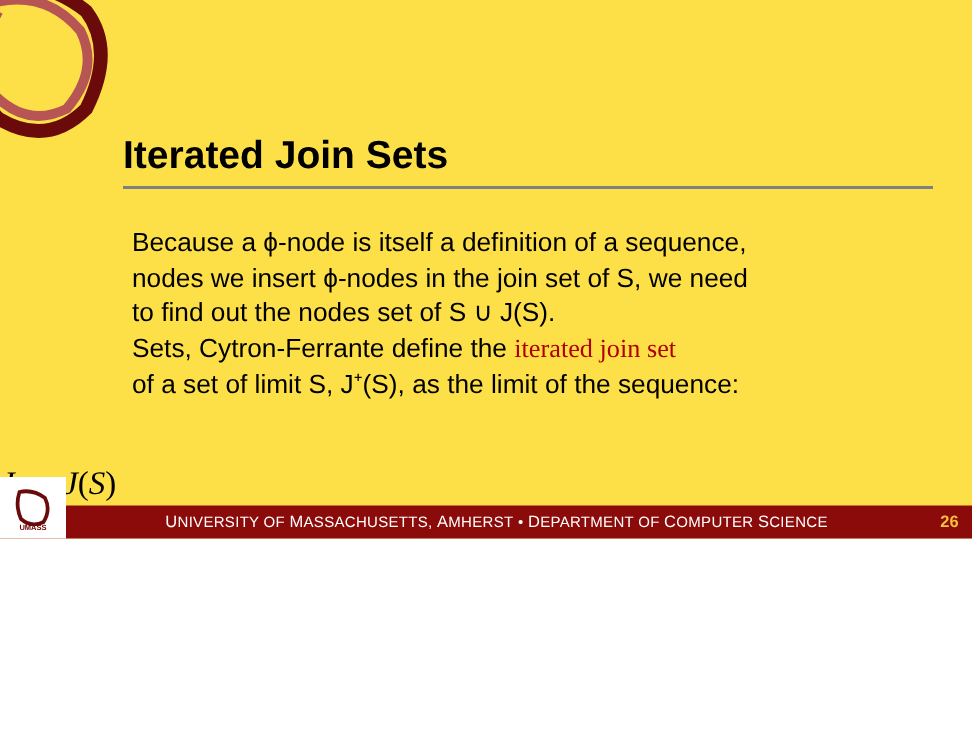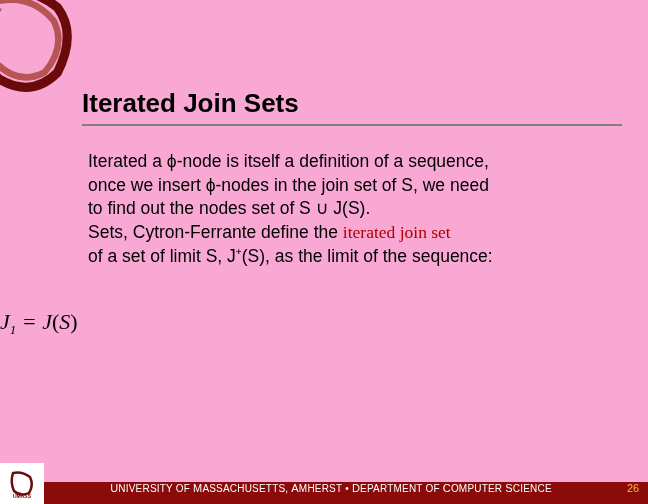--- a/index.html
+++ b/index.html
@@ -1,17 +1,17 @@
 <!DOCTYPE html>
 <html><head>
 <meta charset="utf-8">
 <style>
   * { margin: 0; padding: 0; box-sizing: border-box; }
   html, body { width: 648px; height: 504px; font-family: Arial, Helvetica, sans-serif; background: #fff; overflow: hidden; }
-  .slide { position: relative; width: 648px; height: 504px; background: #f9a8d4; }
+  .slide { position: relative; width: 648px; height: 359px; background: #fde047; }
   
   .logo-bg {
     position: absolute; top: 0; left: 0; width: 80px; height: 100px; overflow: hidden;
   }
   .logo-bg svg { width: 130px; height: 130px; margin-left: -40px; margin-top: -25px; }
   
   .title {
     position: absolute; top: 88px; left: 82px;
     font-size: 26px; font-weight: bold; color: #000;
   }
@@ -29,54 +29,54 @@
   .eqs {
     position: absolute; top: 306px; left: 0; width: 648px; text-align: left;
     font-family: 'Times New Roman', serif; font-size: 22px; font-style: italic; color: #000;
   }
   .eqs .line { margin: 3px 0; }
   .eqs sub { font-size: 13px; vertical-align: sub; font-style: italic; }
   .paren { font-style: normal; }
   
   .footer {
     position: absolute; left: 0; bottom: 0; width: 648px; height: 22px;
-    background: #8b0a0a; display: flex; 
+    background: #8b0a0a; display: flex; align-items: center;
   }
   .footer-logo {
     width: 44px; height: 41px; background: #fff; margin-top: -19px;
     display: flex; align-items: center; justify-content: center;
     font-size: 8px; font-weight: bold; color: #6b0000; text-align: center; line-height: 1;
   }
   .footer-text {
     flex: 1; color: #fff; font-size: 10px; text-align: center; letter-spacing: 0.2px;
   }
   .footer-text .sc { font-variant: small-caps; }
   .footer-text .cap { font-size: 11px; }
   .page-num {
-    width: 30px; color: #f5c040; font-size: 11px; font-weight: normal; text-align: center;
+    width: 30px; color: #f5c040; font-size: 11px; font-weight: bold; text-align: center;
   }
 </style>
 </head>
 <body>
 
 <div class="slide">
 
   <div class="logo-bg">
     <svg viewBox="0 0 100 100">
       <path d="M 20 15 Q 50 5 75 25 Q 90 45 75 75 Q 55 95 30 80 Q 10 60 20 30 Z" fill="none" stroke="#6b0a0a" stroke-width="7"></path>
       <path d="M 30 20 Q 55 15 72 35 Q 82 55 65 75 Q 45 85 28 68 Q 18 45 30 25" fill="none" stroke="#b75555" stroke-width="5"></path>
     </svg>
   </div>
 
   <div class="title">Iterated Join Sets</div>
   <div class="title-rule"></div>
 
   <div class="body">
-    <span>Iterated a </span><span>ϕ</span><span>-node is itself a definition of a sequence,</span><br>
-    <span>once we insert </span><span>ϕ</span><span>-nodes in the join set of S, we need</span><br>
+    <span>Because a </span><span>ϕ</span><span>-node is itself a definition of a sequence,</span><br>
+    <span>nodes we insert </span><span>ϕ</span><span>-nodes in the join set of S, we need</span><br>
     <span>to find out the nodes set of S ∪ J(S).</span><br>
     <span>Sets, Cytron-Ferrante define the </span><span class="red">iterated join set</span><br>
     <span>of a set of limit S, J⁺(S), as the limit of the sequence:</span>
   </div>
 
   <div class="eqs">
     <div class="line">
       <span>J</span><sub>1</sub><span> = </span><span>J</span><span class="paren">(</span><span>S</span><span class="paren">)</span>
     </div>
   </div>

